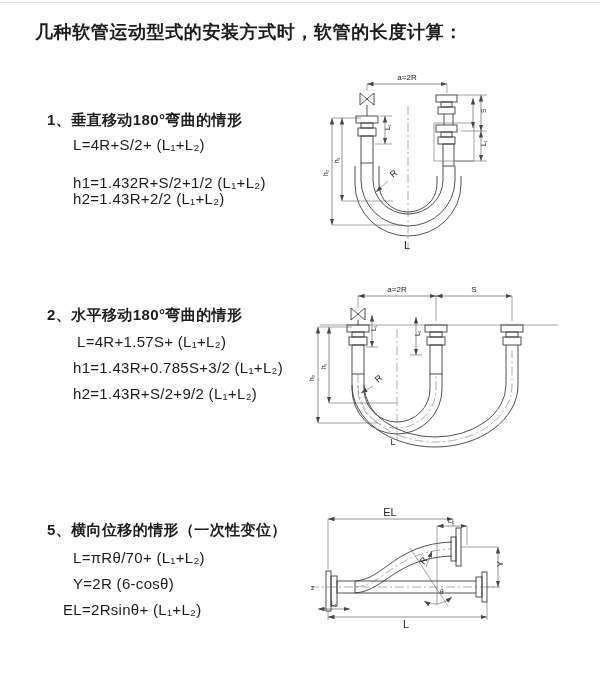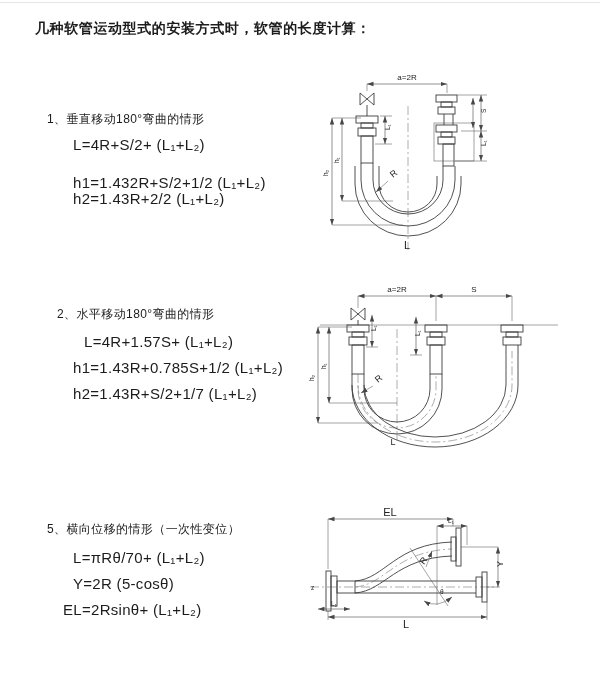--- a/index.html
+++ b/index.html
@@ -1,22 +1,22 @@
 <!DOCTYPE html>
 <html><head>
 <meta charset="utf-8">
 <style>
   html,body{margin:0;padding:0}
   body{
     width:600px;height:675px;background:#ffffff;position:relative;
     font-family:"Liberation Sans",sans-serif;color:#1c1c1c;overflow:hidden;
   }
   .page-edge{position:absolute;left:0;top:2px;width:600px;height:1px;background:#e4e4e4}
-  .title{position:absolute;left:35px;top:20px;font-size:14px;font-weight:700;letter-spacing:.6px;white-space:nowrap}
-  .sec-heading{position:absolute;font-size:12px;font-weight:400;letter-spacing:.4px;white-space:nowrap}
+  .title{position:absolute;left:35px;top:20px;font-size:18px;font-weight:700;letter-spacing:.6px;white-space:nowrap}
+  .sec-heading{position:absolute;font-size:15px;font-weight:700;letter-spacing:.4px;white-space:nowrap}
   .formula{position:absolute;font-size:15px;letter-spacing:.3px;white-space:nowrap}
   svg{position:absolute;overflow:visible}
   .ln{fill:none;stroke:#3d3d3d;stroke-width:.9}
   .tn{fill:none;stroke:#5a5a5a;stroke-width:.55}
   .cl{fill:none;stroke:#6a6a6a;stroke-width:.55;stroke-dasharray:9 3 2 3}
   .dim{fill:none;stroke:#474747;stroke-width:.6}
   text{fill:#232323;font-size:8px;font-family:"Liberation Sans",sans-serif;stroke:none}
   .t7{font-size:6.5px}
   .t9{font-size:9px}
   .t11{font-size:11px}
@@ -27,28 +27,28 @@
 
 <div class="page-edge"></div>
 
 <div class="title">几种软管运动型式的安装方式时，软管的长度计算：</div>
 
 <div class="sec-heading" style="left:47px;top:111px">1、垂直移动180°弯曲的情形</div>
 <div class="formula" style="left:73px;top:136px">L=4R+S/2+ (L₁+L₂)</div>
 <div class="formula" style="left:73px;top:174px">h1=1.432R+S/2+1/2 (L₁+L₂)</div>
 <div class="formula" style="left:73px;top:190px">h2=1.43R+2/2 (L₁+L₂)</div>
 
-<div class="sec-heading" style="left:57px;top:306px">2、水平移动180°弯曲的情形</div>
-<div class="formula" style="left:84px;top:333px">L=4R+1.57S+ (L₁+L₂)</div>
-<div class="formula" style="left:73px;top:359px">h1=1.43R+0.785S+1/2 (L₁+L₂)</div>
-<div class="formula" style="left:73px;top:385px">h2=1.43R+S/2+1/7 (L₁+L₂)</div>
+<div class="sec-heading" style="left:47px;top:306px">2、水平移动180°弯曲的情形</div>
+<div class="formula" style="left:77px;top:333px">L=4R+1.57S+ (L₁+L₂)</div>
+<div class="formula" style="left:73px;top:359px">h1=1.43R+0.785S+3/2 (L₁+L₂)</div>
+<div class="formula" style="left:73px;top:385px">h2=1.43R+S/2+9/2 (L₁+L₂)</div>
 
 <div class="sec-heading" style="left:47px;top:521px">5、横向位移的情形（一次性变位）</div>
 <div class="formula" style="left:73px;top:549px">L=πRθ/70+ (L₁+L₂)</div>
-<div class="formula" style="left:73px;top:575px">Y=2R (5-cosθ)</div>
+<div class="formula" style="left:73px;top:575px">Y=2R (6-cosθ)</div>
 <div class="formula" style="left:63px;top:601px">EL=2Rsinθ+ (L₁+L₂)</div>
 
 <svg style="left:315px;top:68px" width="285" height="192" viewBox="0 0 285 192">
   <defs>
     <marker id="ar1" markerUnits="userSpaceOnUse" markerWidth="7" markerHeight="6" refX="6.5" refY="3" orient="auto-start-reverse">
       <path d="M0,0.8 L6.5,3 L0,5.2 Z" fill="#474747"></path>
     </marker>
     <pattern id="pt1" width="3.5" height="3.5" patternUnits="userSpaceOnUse">
       <path d="M0,3.5 L3.5,0 M0,0 L3.5,3.5" stroke="#949494" stroke-width="0.55" fill="none"></path>
     </pattern>

